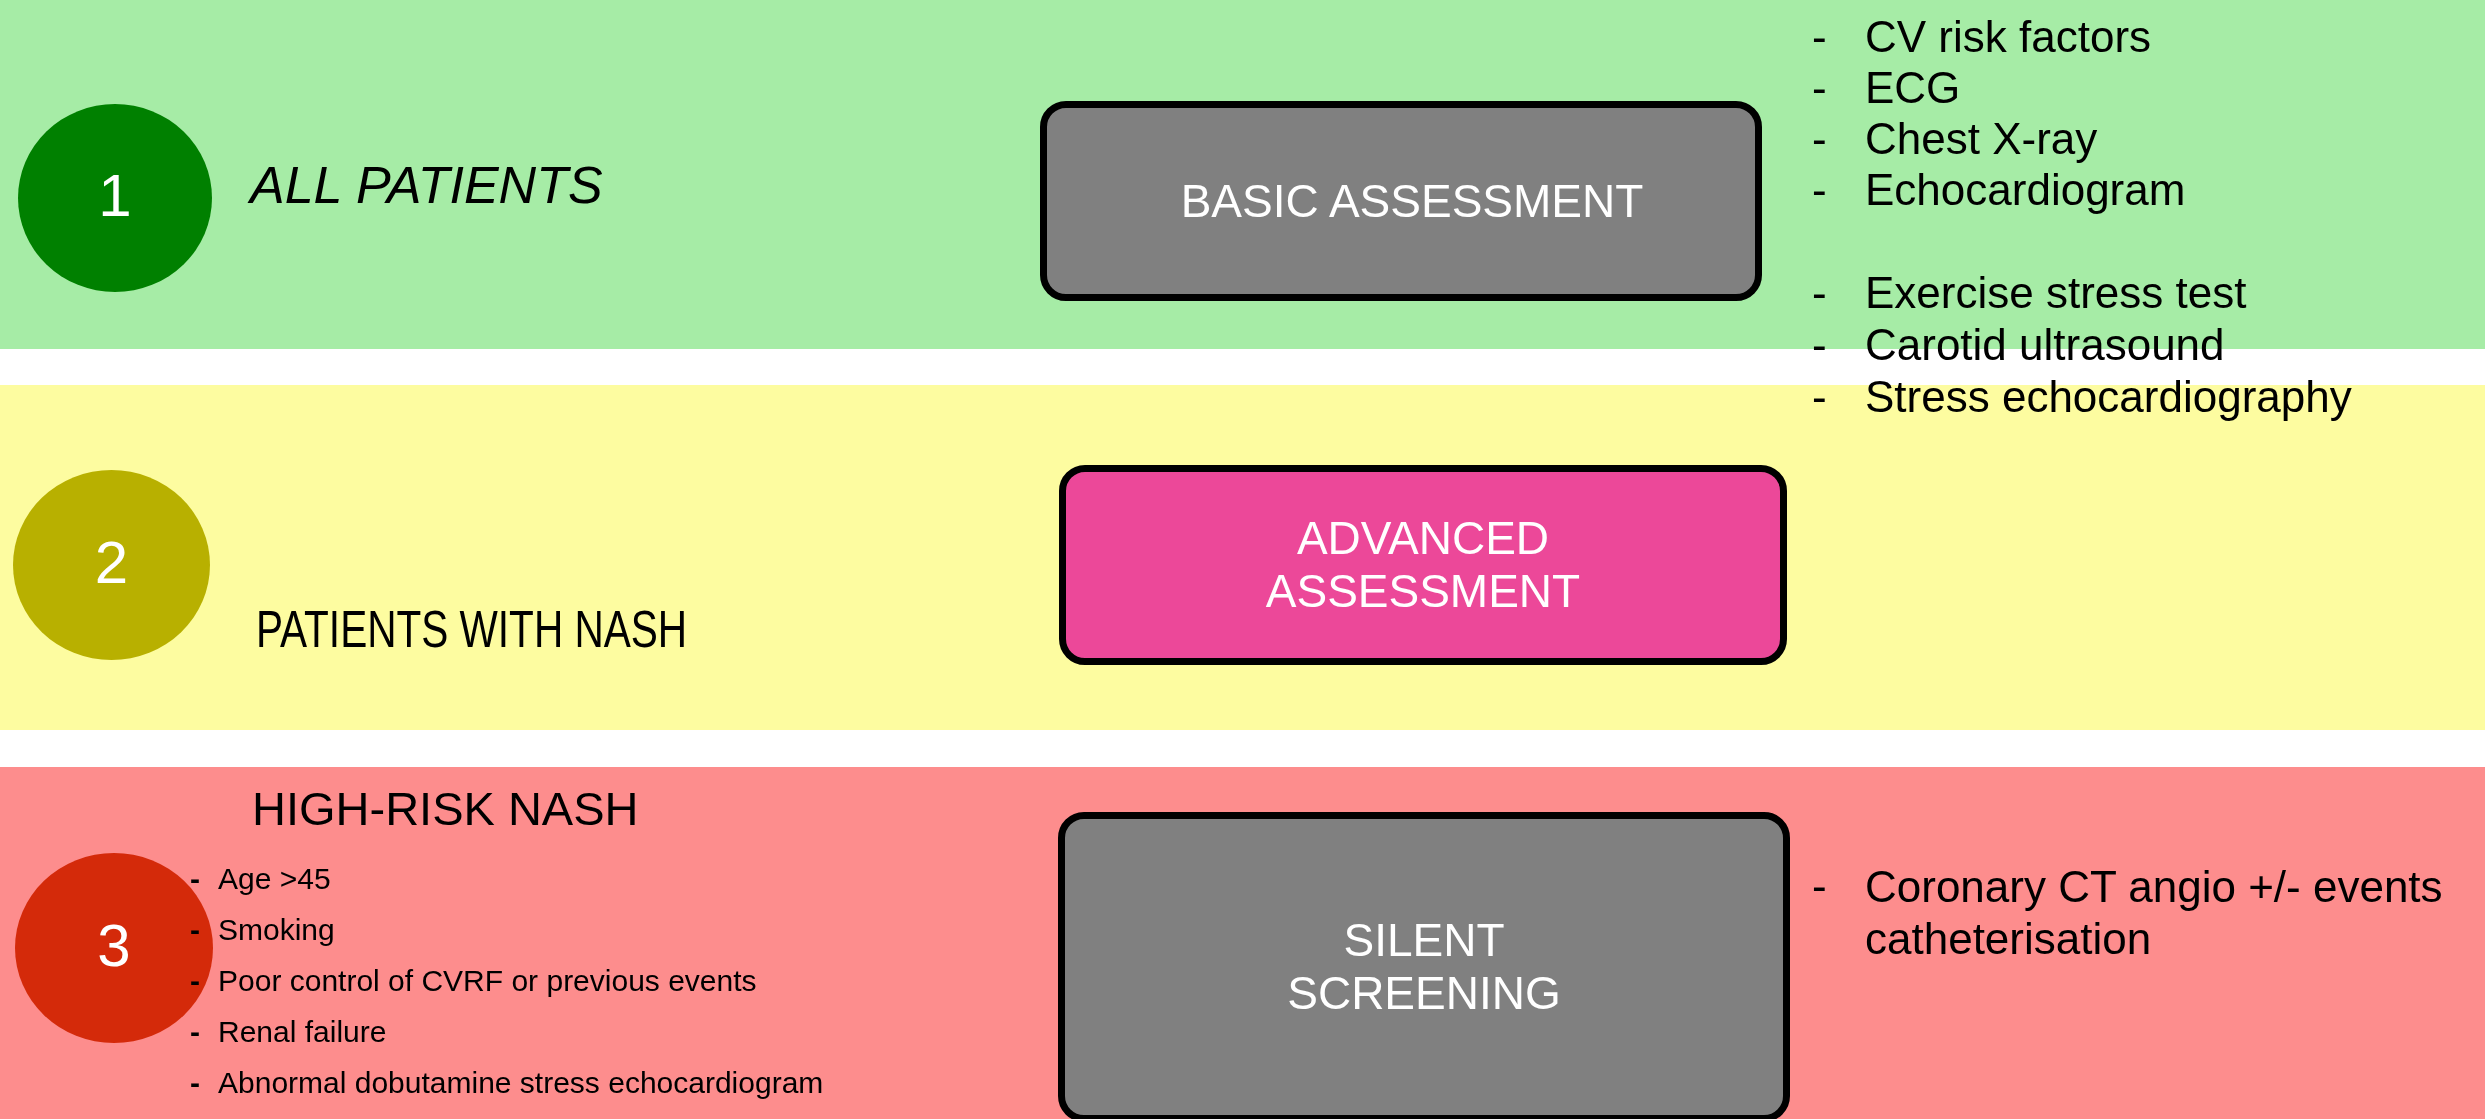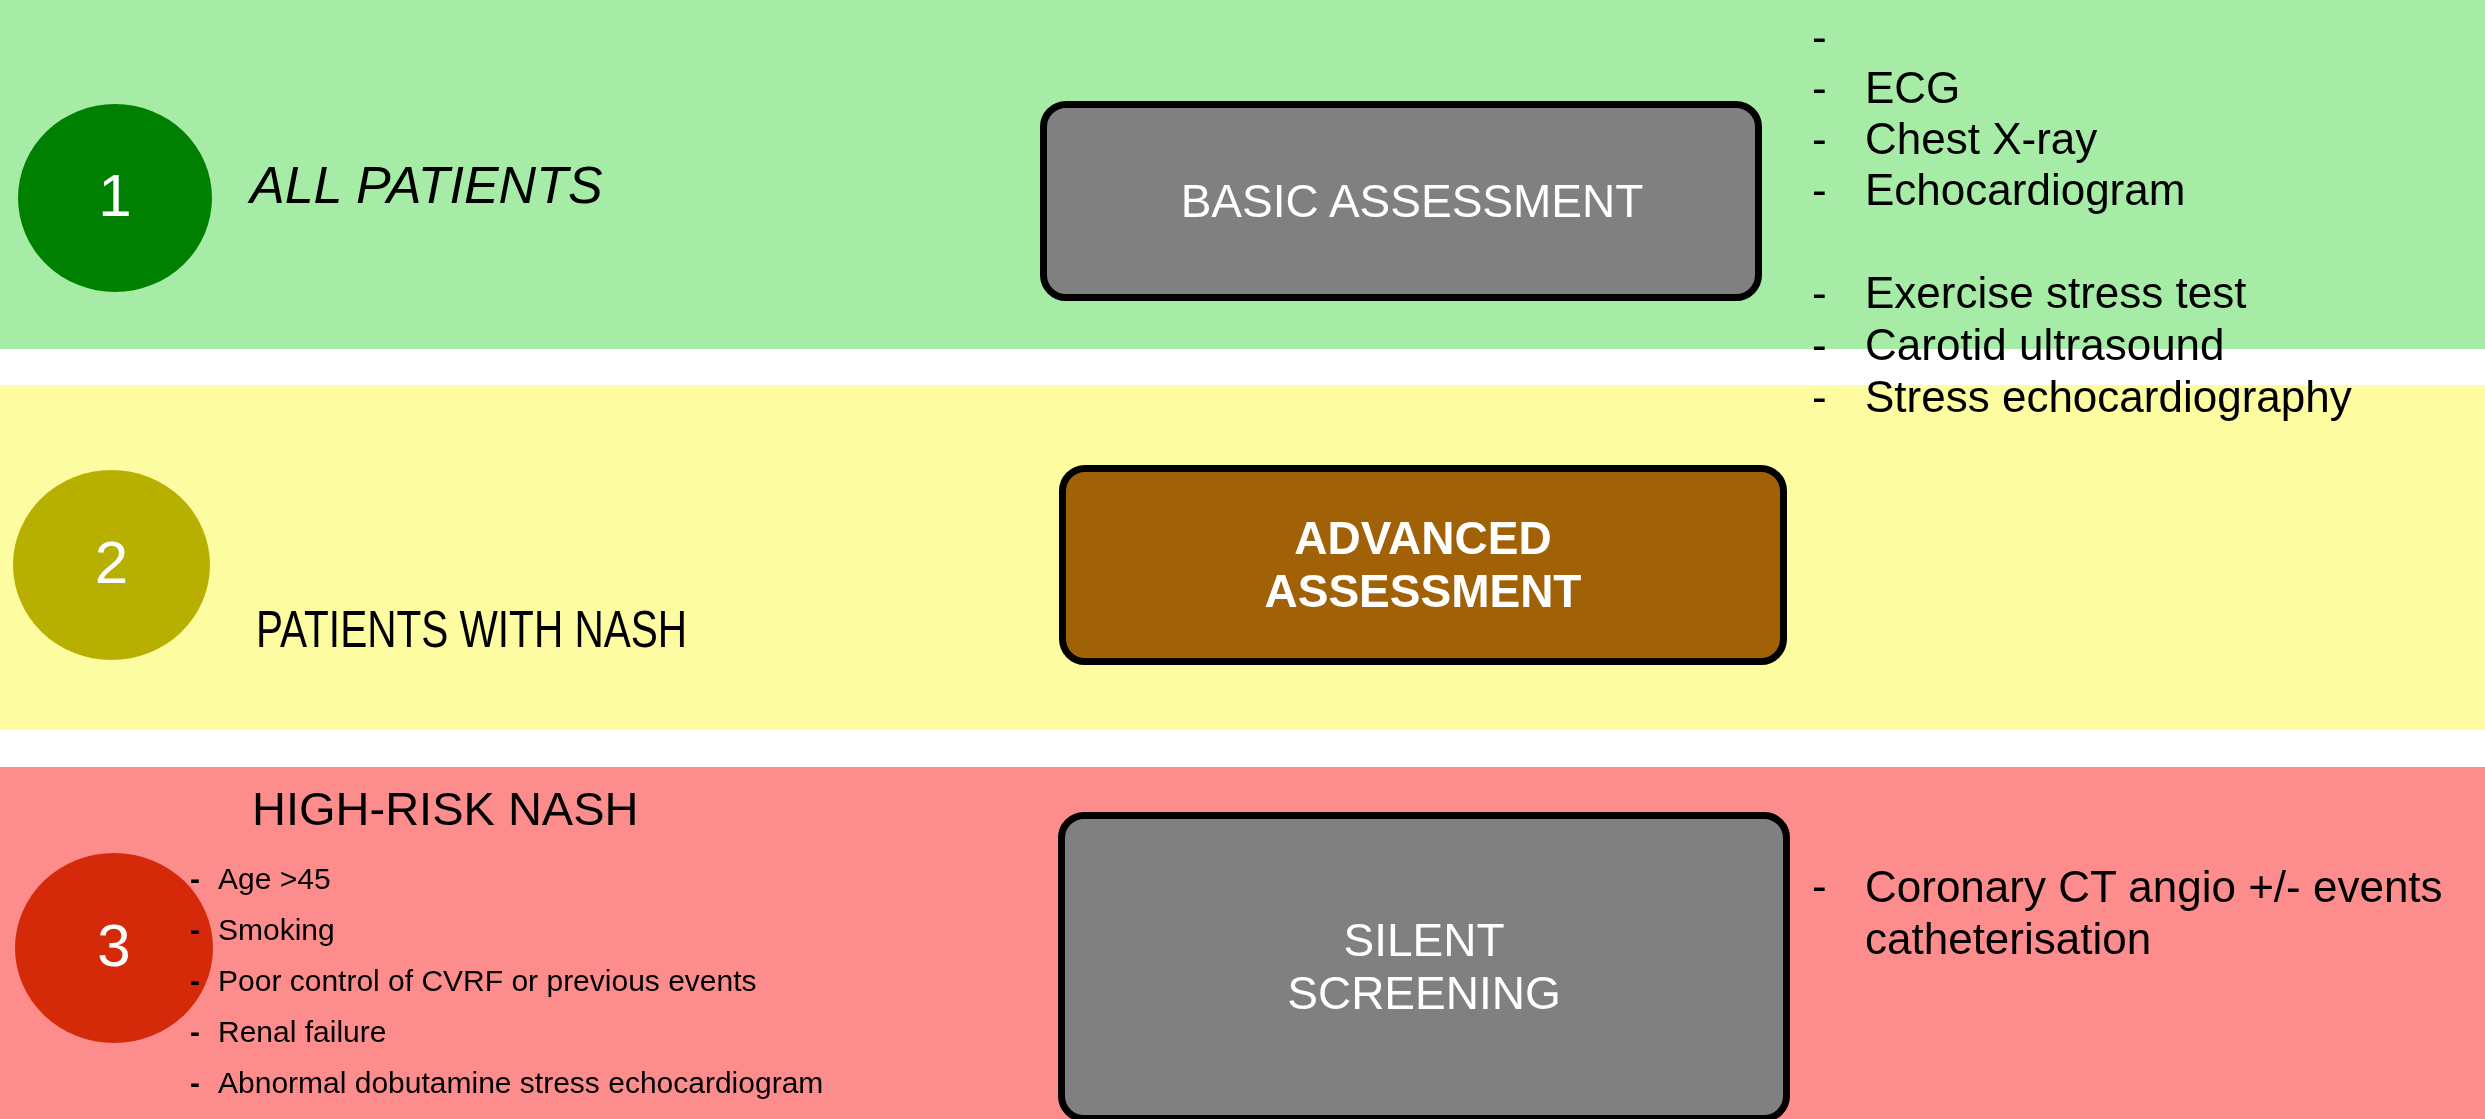--- a/index.html
+++ b/index.html
@@ -152,20 +152,21 @@
 
 <div class="process-box" id="box-1" style="background: rgb(128, 128, 128); color: rgb(255, 255, 255); padding-left: 22px;">
   <span>
     <span class="line">BASIC ASSESSMENT</span>
   </span>
 </div>
 
 <ul class="test-list" id="tests-1">
   <li>
     <span class="dash">-</span>
+    <span class="text">CV risk factors</span>
   </li>
   <li>
     <span class="dash">-</span>
     <span class="text">ECG</span>
   </li>
   <li>
     <span class="dash">-</span>
     <span class="text">Chest X-ray</span>
   </li>
   <li>
@@ -175,21 +176,21 @@
 </ul>
 
 <div class="band" id="band-2" style="background: rgb(253, 252, 160);"></div>
 
 <div class="step-circle" id="circle-2" style="background: rgb(184, 176, 0);">
   <span class="step-num">2</span>
 </div>
 
 <div class="group-title" id="title-2">PATIENTS WITH NASH</div>
 
-<div class="process-box" id="box-2" style="background: #a16207; color: rgb(255, 255, 255); font-weight: bold;">
+<div class="process-box" id="box-2" style="background: #ec4899; color: rgb(255, 255, 255);">
   <span>
     <span class="line">ADVANCED</span>
     <span class="line">ASSESSMENT</span>
   </span>
 </div>
 
 <ul class="test-list" id="tests-2">
   <li>
     <span class="dash">-</span>
     <span class="text">Exercise stress test</span>

